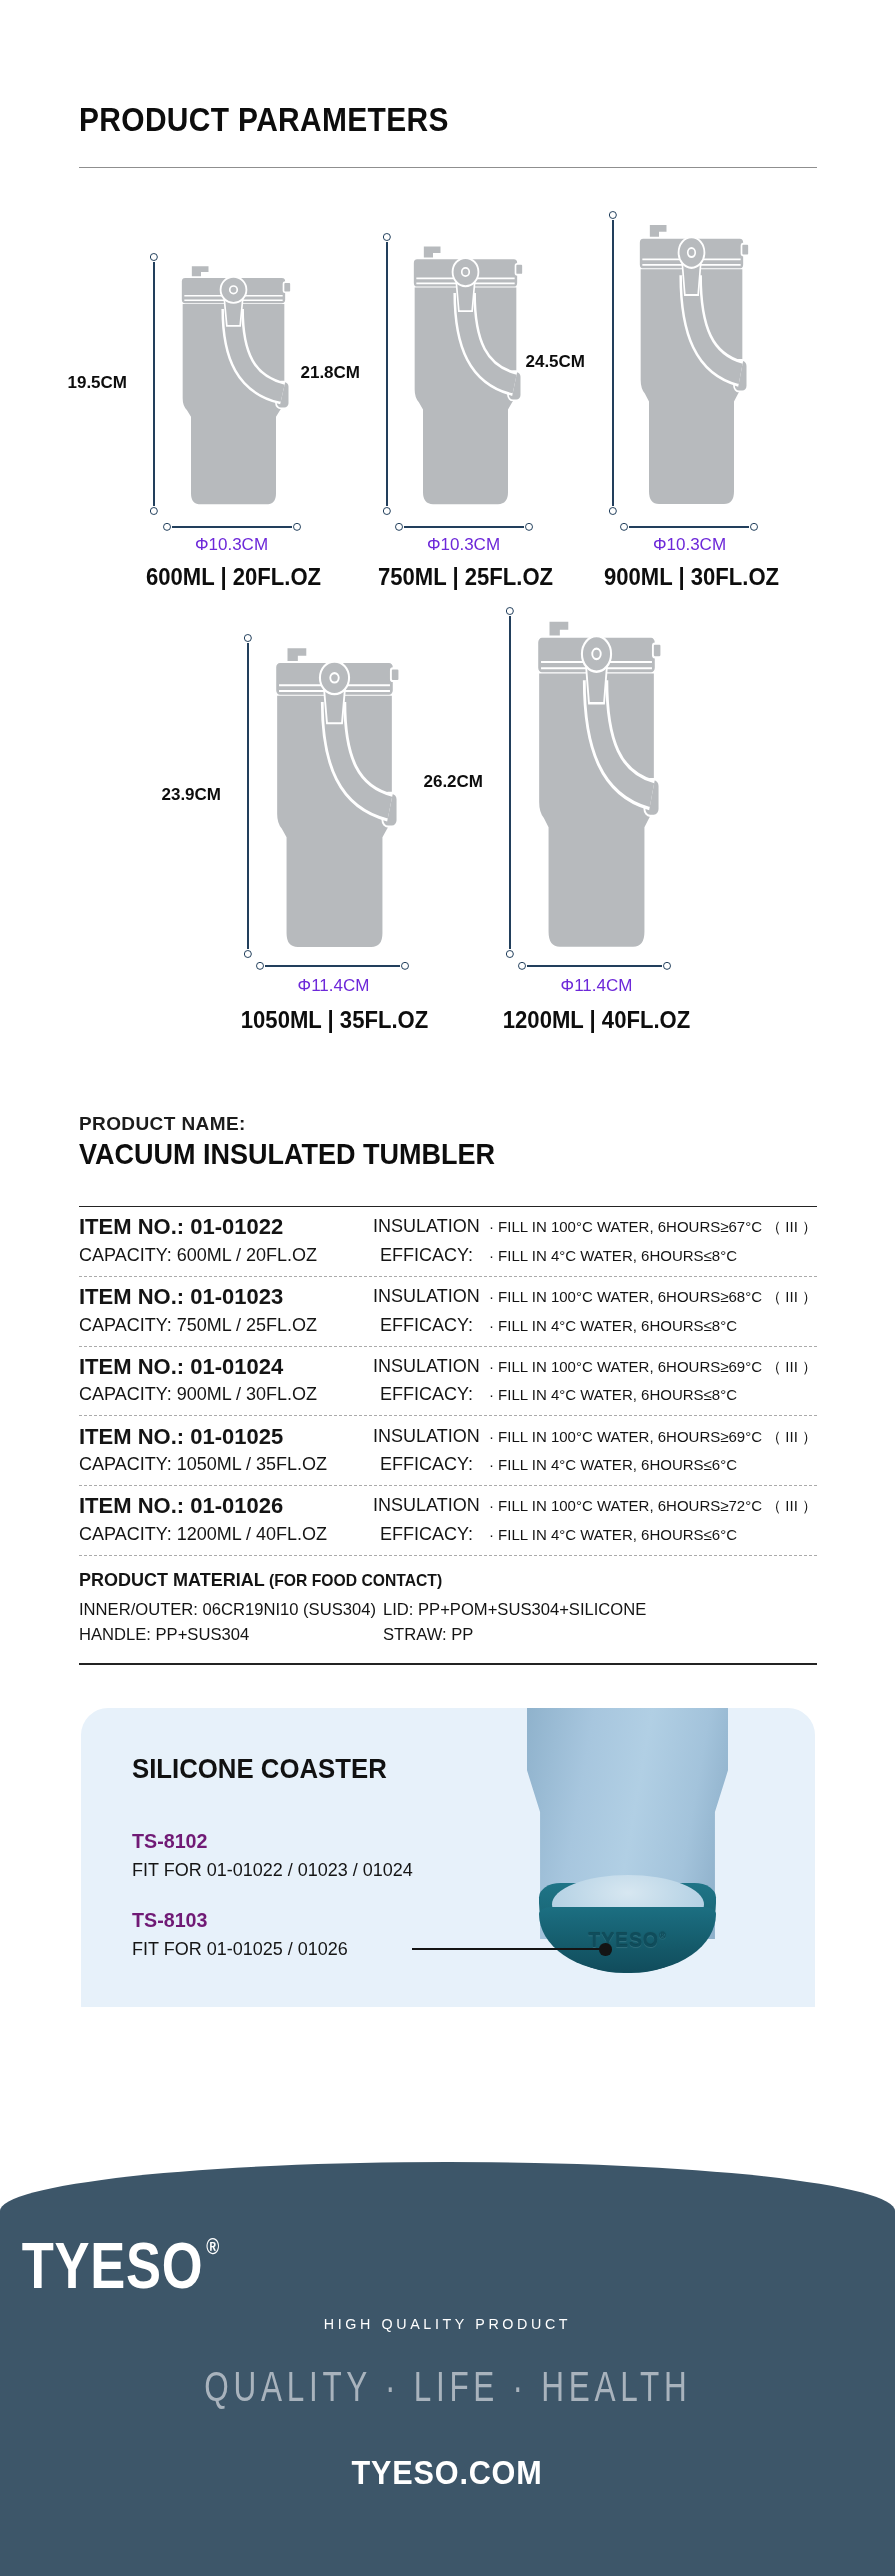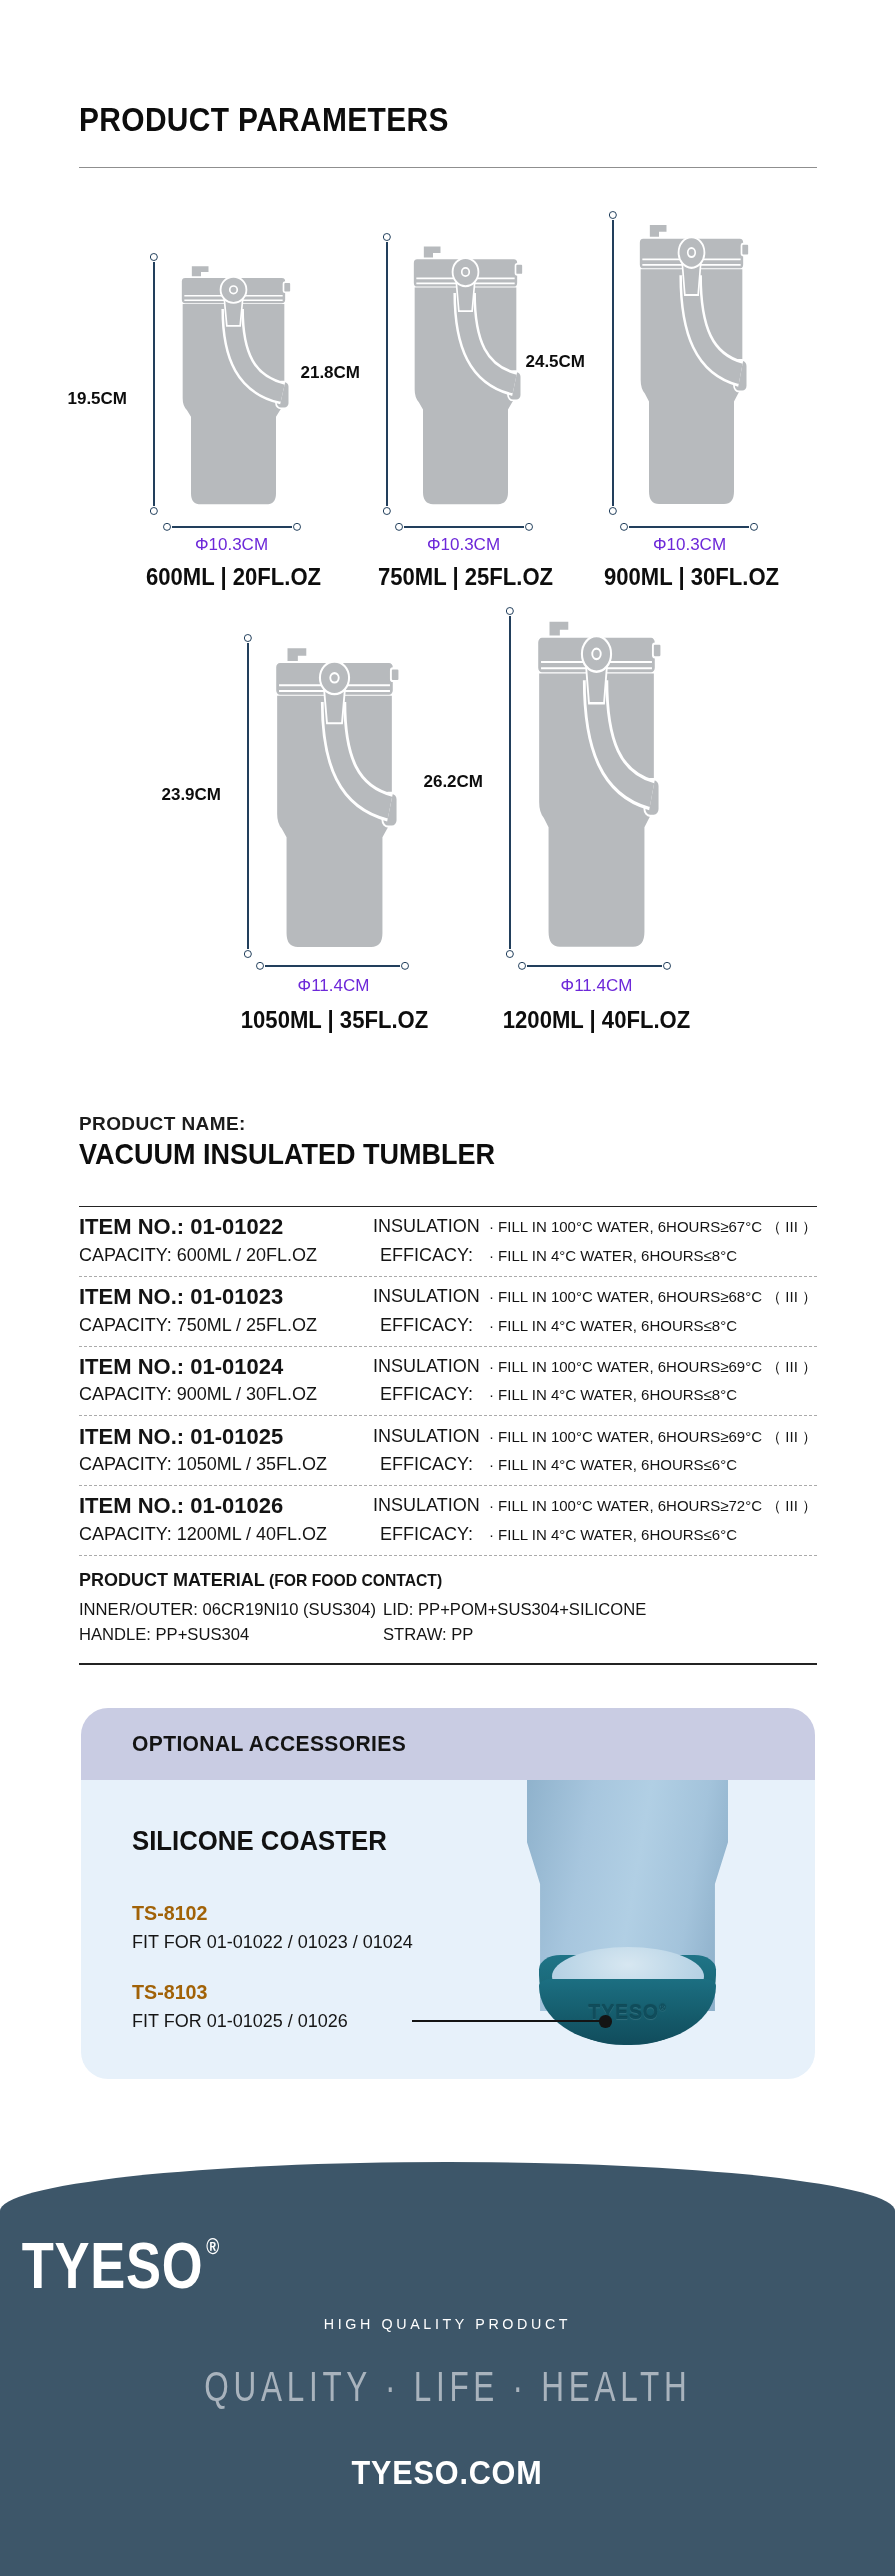--- a/index.html
+++ b/index.html
@@ -64,21 +64,21 @@
   .mat-cols { display:flex; margin-top:3.6px; }
   .mat-col1 { width:304px; }
   .mat-cols div.mline { font-size:16.6px; line-height:25px; white-space:nowrap; }
 
   
   .card { left:81px; top:1708px; width:734px; height:371px; border-radius:27px; overflow:hidden; }
   .card-band { height:72px; background:#c9cce3; display:flex; align-items:center; padding-left:51px; }
   .band-title { font-size:22.4px; font-weight:700; letter-spacing:0.4px; transform:scaleX(.94); transform-origin:left center; white-space:nowrap; color:#141414; }
   .card-body { position:relative; height:299px; background:#e7f1fa; }
   .coaster-title { position:absolute; left:51px; top:45px; font-size:28px; font-weight:800; transform:scaleX(.92); transform-origin:left center; white-space:nowrap; color:#111; }
-  .acc-model { position:absolute; left:51px; font-size:19.7px; font-weight:700; white-space:nowrap; color:#a16207; }
+  .acc-model { position:absolute; left:51px; font-size:19.7px; font-weight:700; white-space:nowrap; color:#701a75; }
   .acc-fit { position:absolute; left:51px; font-size:18px; font-weight:400; white-space:nowrap; color:#151515; }
 
   .cyl {
     position:absolute; left:446px; top:0; width:201px; height:231px;
     background:linear-gradient(100deg,#8fb2cc 0%,#a7c6de 28%,#b1cfe4 52%,#a3c3db 76%,#86a9c4 100%);
     clip-path:polygon(0 0,100% 0,100% 27%,93.5% 45%,93.5% 100%,6.5% 100%,6.5% 45%,0 27%);
   }
   .coaster-back {
     position:absolute; left:458px; top:175px; width:177px; height:90px;
     background:linear-gradient(180deg,#1f7487 0%,#17616f 60%,#124f5f 100%);
@@ -155,21 +155,21 @@
   <div class="abs page-title">PRODUCT PARAMETERS</div>
   <div class="abs title-rule"></div>
 
   <div>
 
     <div>
       <svg class="tumbler" style="left:171px;top:262px;width:125px;height:244px" viewBox="0 0 150 290" preserveAspectRatio="none">
           <use href="#tumbler-shape"></use>
         </svg>
       <div class="vdim" style="left:153px;top:262px;height:244px"></div>
-      <div class="hgt-label" style="left:37px;top:389px;width:90px">19.5CM</div>
+      <div class="hgt-label" style="left:37px;top:373px;width:90px">19.5CM</div>
       <div class="hdim" style="left:172px;top:526px;width:120px"></div>
       <div class="phi-label" style="left:142px;top:535px;width:179px">Φ10.3CM</div>
       <div class="cap-label" style="left:99px;top:563px;width:269px">600ML | 20FL.OZ</div>
     </div>
 
     <div>
       <svg class="tumbler" style="left:403px;top:242px;width:125px;height:264px" viewBox="0 0 150 290" preserveAspectRatio="none">
           <use href="#tumbler-shape"></use>
         </svg>
       <div class="vdim" style="left:386px;top:242px;height:264px"></div>
@@ -312,23 +312,20 @@
         </div>
         <div class="mat-col2">
           <div class="mline">LID:  PP+POM+SUS304+SILICONE</div>
           <div class="mline">STRAW:  PP</div>
         </div>
       </div>
     </div>
   </div>
 
   <div class="abs card">
-    <div class="card-band">
-      <div class="band-title">OPTIONAL ACCESSORIES</div>
-    </div>
     <div class="card-body">
       <div class="cyl"></div>
       <div class="coaster-back"></div>
       <div class="coaster-opening"></div>
       <div class="coaster-front"></div>
       <div class="coaster-brand"><span>TYESO</span><sup>®</sup></div>
 
       <div class="coaster-title">SILICONE COASTER</div>
 
       <div class="acc-model" style="top:122px">TS-8102</div>

